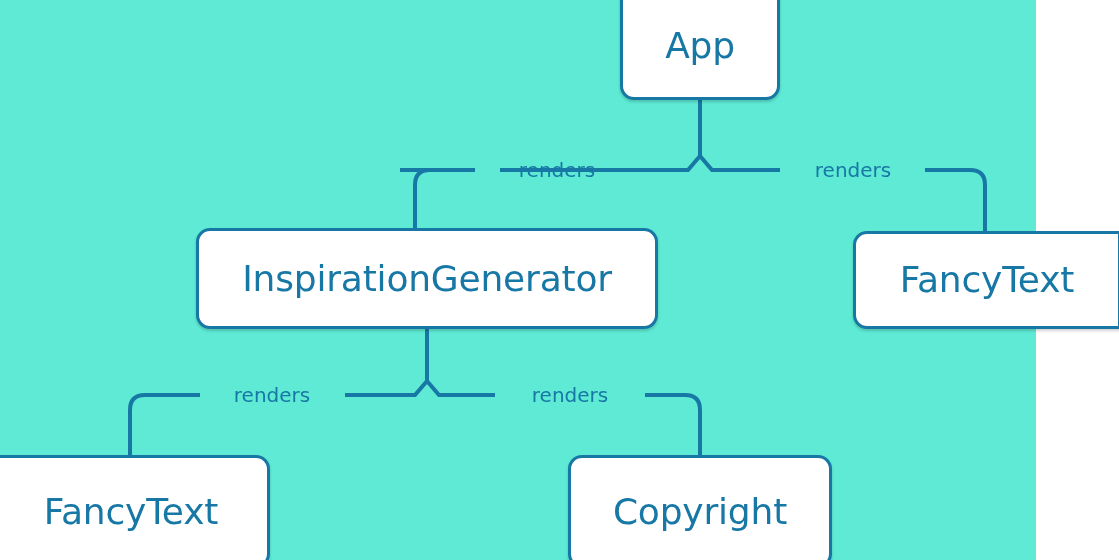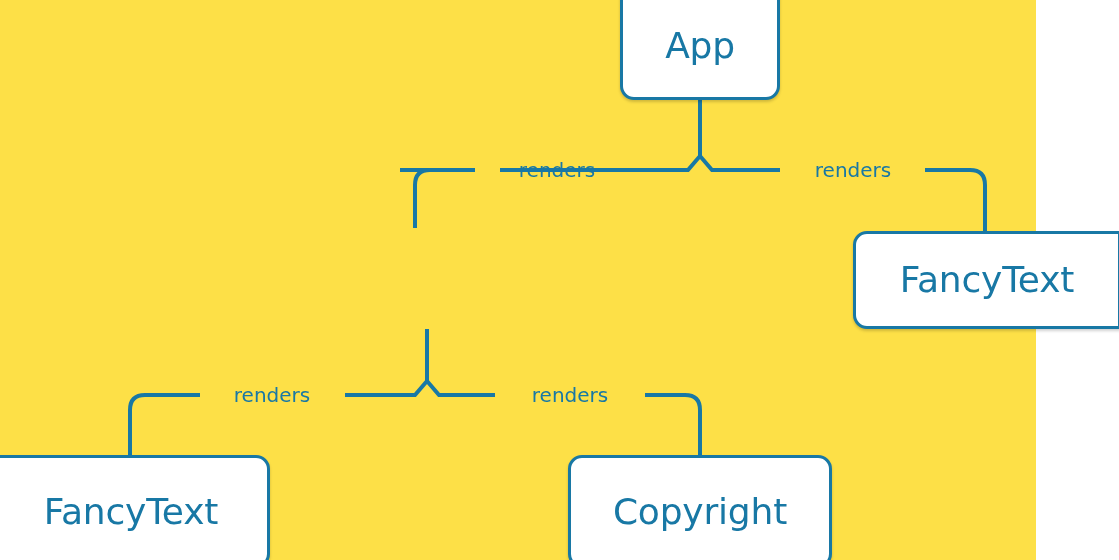--- a/index.html
+++ b/index.html
@@ -9,21 +9,21 @@
   body {
     width: 1119px;
     height: 560px;
     overflow: hidden;
     font-family: "DejaVu Sans", sans-serif;
   }
   #diagram-root {
     position: relative;
     width: 1036px;
     height: 560px;
-    background: #fde047;
+    background: #5eead4;
   }
   #diagram-svg {
     position: absolute;
     top: 0;
     left: 0;
     width: 1119px;
     height: 560px;
     display: block;
   }
   .node-box {
@@ -87,20 +87,23 @@
 
       <path d="M427,381 L439,395 L495,395"></path>
       <path d="M645,395 L685,395 Q700,395 700,410 L700,455"></path>
     </g>
   </svg>
 
   <div class="node-box" id="node-app">
     <span class="node-label">App</span>
   </div>
 
+  <div class="node-box" id="node-inspgen">
+    <span class="node-label">InspirationGenerator</span>
+  </div>
 
   <div class="node-box" id="node-fancytext-r">
     <span class="node-label">FancyText</span>
   </div>
 
   <div class="node-box" id="node-fancytext-l">
     <span class="node-label">FancyText</span>
   </div>
 
   <div class="node-box" id="node-copyright">

